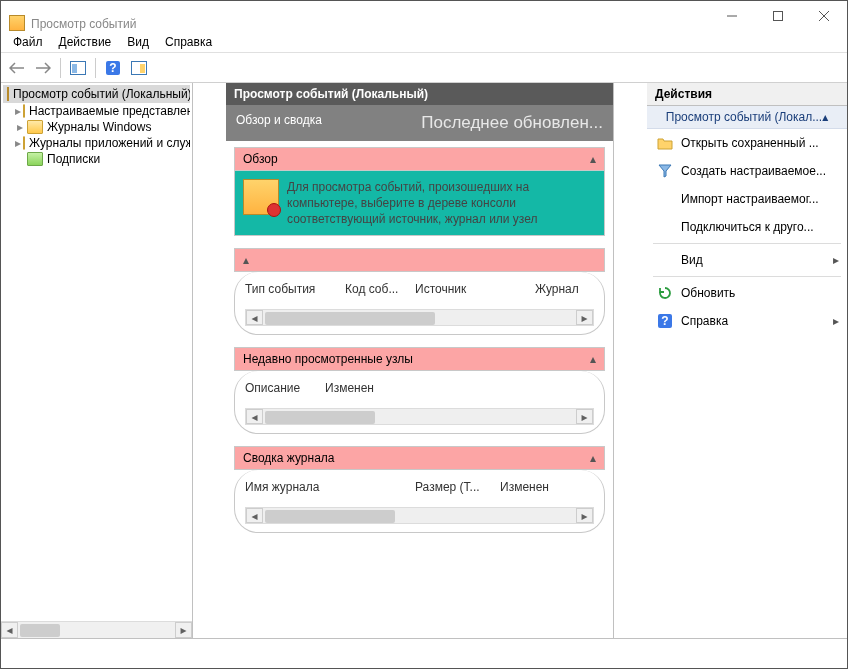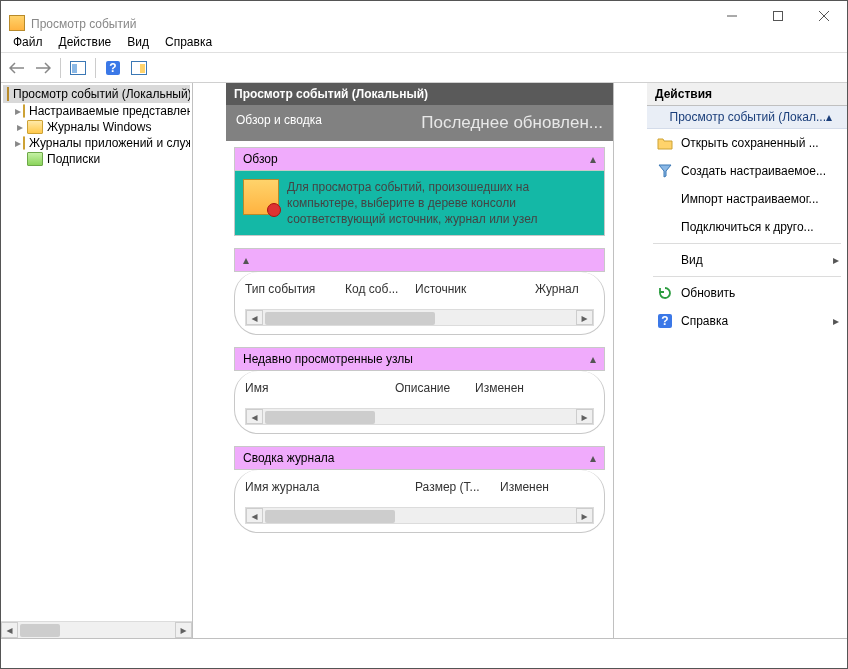--- a/index.html
+++ b/index.html
@@ -42,36 +42,36 @@
 .hscroll-thumb { position:absolute; top:2px; height:13px; background:#cdcdcd; border-radius:2px; left:2px; width:40px;}
 
 
 .center-header { background: #5a5a5a; color: #fff; padding: 4px 8px; font-weight: 600; }
 .overview-bar { background: #818181; color: #fff; padding: 8px 10px; display: flex; justify-content: space-between; font-size: 15px; }
 .overview-bar .upd { font-size: 17px; color: #e8e8e8; align-self: flex-end; white-space:nowrap; overflow:hidden; }
 
 
 .sections { padding: 6px 8px 0 8px; overflow: hidden; }
 .section { margin-bottom: 12px; }
-.section-head { background: #f0abfc; border: 1px solid #c8c8c8; padding: 4px 8px; display: flex; justify-content: space-between; align-items: center; }
+.section-head { background: #fca5a5; border: 1px solid #c8c8c8; padding: 4px 8px; display: flex; justify-content: space-between; align-items: center; }
 .section-head .collapse { color:#555; }
 .section-body { border: 1px solid #c8c8c8; border-top: none; background: #fff; }
 .overview-body { padding: 8px; display: flex; gap: 8px; background:#14b8a6;}
 .overview-body .big-icon { width: 36px; height: 36px; background: linear-gradient(#ffd36b,#ffb340); border: 1px solid #b78a2a; flex-shrink:0; position:relative;}
 .overview-body .big-icon::after { content:""; position:absolute; right:-3px; bottom:-3px; width:12px; height:12px; background:#d33; border-radius:50%; border:1px solid #a11;}
 .overview-text { color:#444; line-height:1.35; max-height:48px; overflow:hidden; }
 
 .tbl-wrap { padding: 8px 10px; border-radius: 24px; }
 .tbl-header { display:flex; border-bottom: 1px solid transparent; color:#333; padding-bottom:2px;}
 .tbl-header .col { padding: 2px 6px 2px 0; }
 .mini-scroll { height: 17px; background:#efefef; border:1px solid #dcdcdc; margin-top:8px; display:flex; }
 
 
 .actions-head { background:#f0f0f0; border-bottom:1px solid #c0c0c0; padding:4px 8px; font-weight:600; }
-.actions-group { background:#e9eef6; padding:4px 15px; display:flex; justify-content:flex-end; align-items:center; color:#1a3e7a; border-bottom:1px solid #d4dcea; white-space:nowrap; overflow:hidden;}
+.actions-group { background:#e9eef6; padding:4px 8px; display:flex; justify-content:center; align-items:center; color:#1a3e7a; border-bottom:1px solid #d4dcea; white-space:nowrap; overflow:hidden;}
 .action-item { display:flex; align-items:center; padding:6px 8px 6px 10px; gap:8px; white-space:nowrap; overflow:hidden; }
 .action-icon { width:16px; height:16px; display:inline-flex; align-items:center; justify-content:center; flex-shrink:0;}
 .action-sep { height:1px; background:#dcdcdc; margin:2px 6px; }
 .action-item .chev { margin-left:auto; color:#555; }
 
 .statusbar { height: 24px; border-top:1px solid #c0c0c0; }
 
 svg { display:block; }
 </style>
 </head>
@@ -216,21 +216,20 @@
         </div>
       </div>
 
       <div class="section">
         <div class="section-head">
           <span>Недавно просмотренные узлы</span>
           <span class="collapse">▴</span>
         </div>
         <div class="section-body tbl-wrap">
           <div class="tbl-header">
-            <div class="col" style="width:150px">Имя</div>
             <div class="col" style="width:80px">Описание</div>
             <div class="col">Изменен</div>
           </div>
           <div class="mini-scroll">
             <div class="hscroll-btn">◂</div>
             <div class="hscroll-track">
                 <div class="hscroll-thumb" style="width:110px"></div>
               </div>
             <div class="hscroll-btn">▸</div>
           </div>

